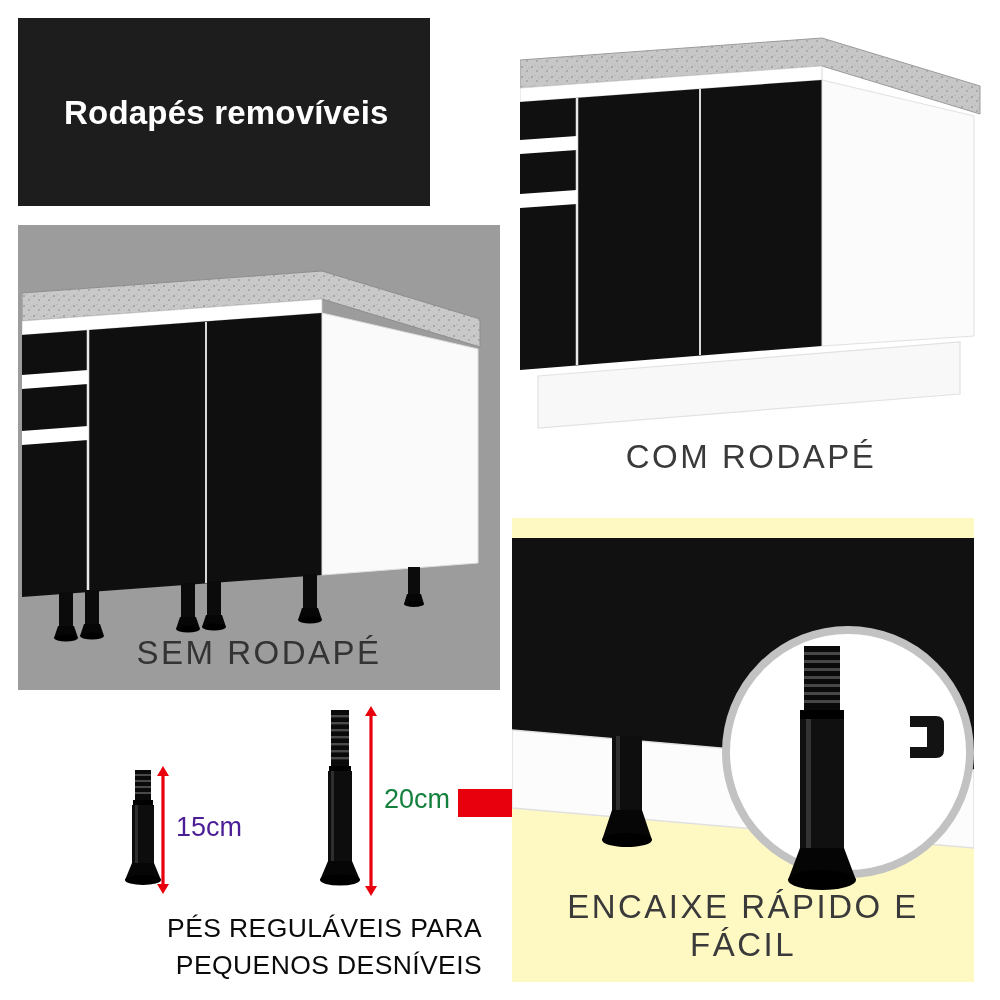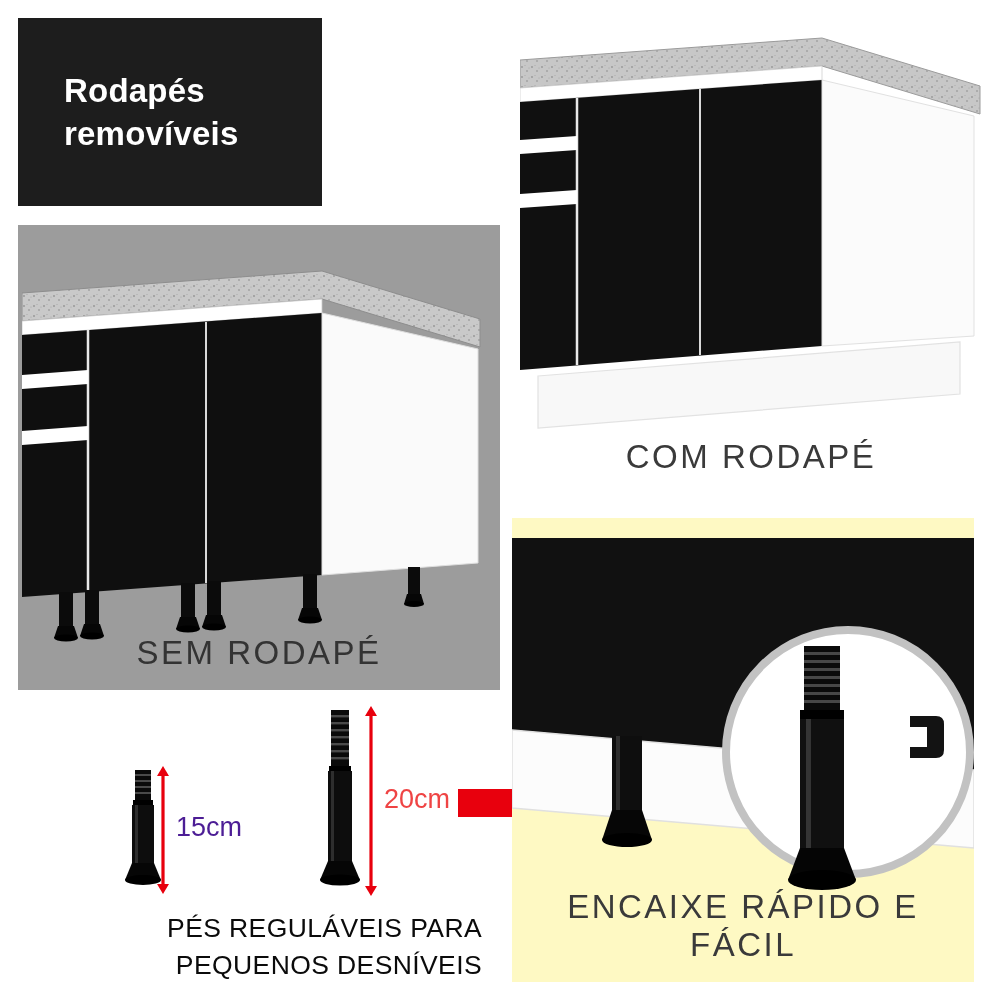--- a/index.html
+++ b/index.html
@@ -1,21 +1,21 @@
 <!DOCTYPE html>
 <html><head>
 <meta charset="utf-8">
 <style>
   * { margin:0; padding:0; box-sizing:border-box; }
   body { background:#ffffff; font-family:"Liberation Sans", sans-serif; }
   .canvas { position:relative; width:1000px; height:1000px; background:#ffffff; overflow:hidden; }
 
   
   .header-box {
-    position:absolute; left:18px; top:18px; width:304px; height:188px;
+    position:absolute; left:18px; top:18px; width:412px; height:188px;
     background:#1d1d1d; color:#ffffff;
     display:flex; align-items:center;
   }
   .header-box .title {
     padding-left:46px; font-size:33px; font-weight:bold; line-height:43px;
     letter-spacing:0.2px;
   }
 
   
   .panel { position:absolute; overflow:hidden; }
@@ -36,21 +36,21 @@
   .panel-encaixe svg { position:absolute; left:0; top:0; }
   .panel-encaixe .panel-label { bottom:18px; }
 
   
   .feet-area { position:absolute; left:18px; top:700px; width:482px; height:290px; background:#ffffff; }
   .foot-small { position:absolute; left:97px; top:68px; }
   .dim-small  { position:absolute; left:138px; top:66px; }
   .measure-small { position:absolute; left:158px; top:112px; font-size:27px; color:#4c1d95; }
   .foot-large { position:absolute; left:292px; top:8px; }
   .dim-large  { position:absolute; left:346px; top:6px; }
-  .measure-large { position:absolute; left:366px; top:84px; font-size:27px; color:#ef4444; }
+  .measure-large { position:absolute; left:366px; top:84px; font-size:27px; color:#15803d; }
   .feet-caption {
     position:absolute; left:0; top:210px; width:464px; text-align:right;
     font-size:26.5px; line-height:37px; color:#0b0b0b; letter-spacing:0.4px;
   }
 
   .big-arrow { position:absolute; left:458px; top:764px; }
 </style>
 </head>
 <body>
 

